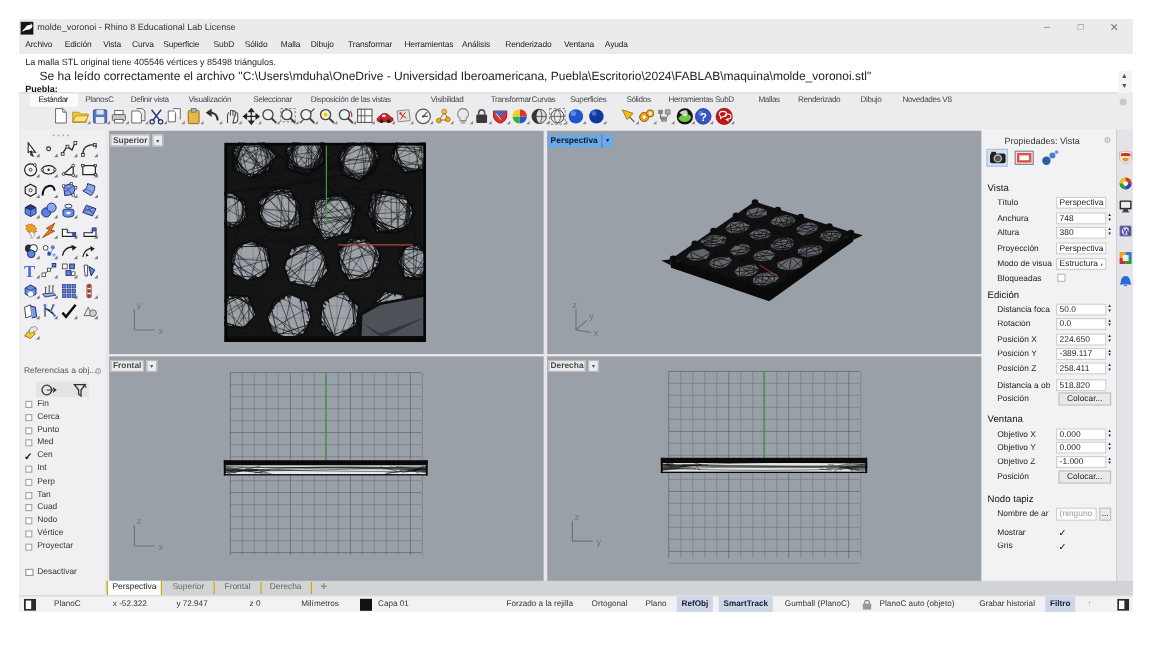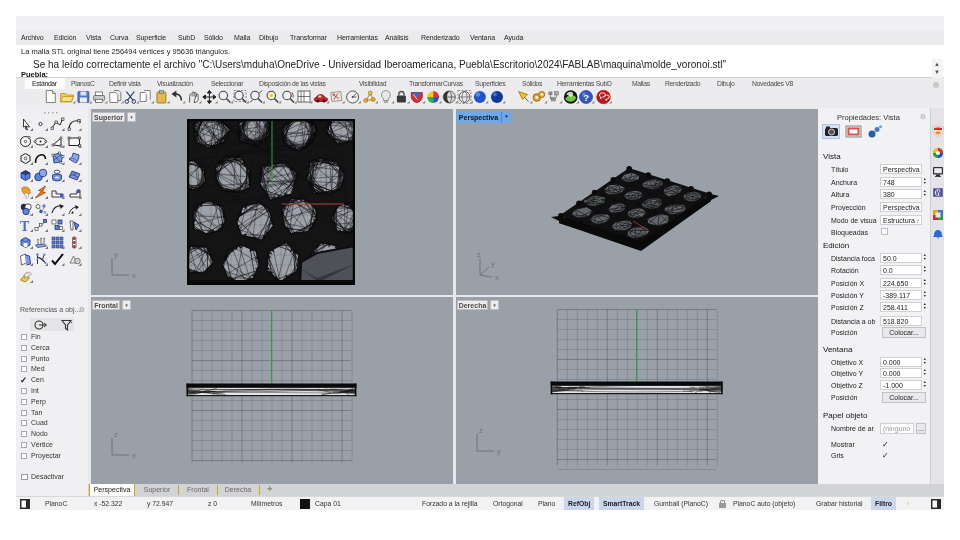--- a/index.html
+++ b/index.html
@@ -1,36 +1,47 @@
 <!DOCTYPE html>
 <html><head><meta charset="utf-8"><style>
 *{margin:0;padding:0;box-sizing:border-box}
 body{width:960px;height:540px;background:#fff;font-family:"Liberation Sans",sans-serif;overflow:hidden;position:relative}
 .abs{position:absolute}
 </style></head><body>
 <div class="abs" style="left:16px;top:16px;width:928px;height:494px;background:#f0f0f2">
+    <div class="abs" style="left:0;top:0;width:928px;height:15px;background:#ebebee">
+      <svg width="11" height="11" style="position:absolute;left:1px;top:1.5px">
+        <rect width="11" height="11" fill="#151515"></rect>
+        <path d="M1.5 8.5c0.5-2 2-2.5 3-4 0.8-1.2 2-1.8 3.5-1.5l1.5-1.5 0.5 2c0 1.5-1 2.5-2.5 3l-3 0.5z" fill="#fff"></path>
+        <circle cx="8.7" cy="2.3" r="0.7" fill="#888"></circle>
+      </svg>
+      <div class="abs" style="left:15px;top:2px;font-size:7.5px;color:#333">molde_voronoi - Rhino 8 Educational Lab License</div>
+      <div class="abs" style="left:850px;top:1px;width:13px;height:13px;color:#777;font-size:9px;text-align:center;line-height:11px">–</div>
+      <div class="abs" style="left:878px;top:1px;width:13px;height:13px;color:#777;font-size:8px;text-align:center;line-height:12px">□</div>
+      <div class="abs" style="left:906px;top:1px;width:13px;height:13px;color:#777;font-size:9px;text-align:center;line-height:12px">✕</div>
+    </div>
     <div class="abs" style="left:0;top:15px;width:928px;height:14px;background:#ebebee;font-size:7px;color:#222;letter-spacing:-0.1px;white-space:nowrap">
       <span class="abs" style="left:5px;top:3px">Archivo</span>
       <span class="abs" style="left:38px;top:3px">Edición</span>
       <span class="abs" style="left:70px;top:3px">Vista</span>
       <span class="abs" style="left:94px;top:3px">Curva</span>
       <span class="abs" style="left:120px;top:3px">Superficie</span>
       <span class="abs" style="left:162px;top:3px">SubD</span>
       <span class="abs" style="left:188px;top:3px">Sólido</span>
       <span class="abs" style="left:218px;top:3px">Malla</span>
       <span class="abs" style="left:243px;top:3px">Dibujo</span>
       <span class="abs" style="left:274px;top:3px">Transformar</span>
       <span class="abs" style="left:321px;top:3px">Herramientas</span>
       <span class="abs" style="left:369px;top:3px">Análisis</span>
       <span class="abs" style="left:405px;top:3px">Renderizado</span>
       <span class="abs" style="left:454px;top:3px">Ventana</span>
       <span class="abs" style="left:488px;top:3px">Ayuda</span>
     </div>
     <div class="abs" style="left:0;top:29px;width:928px;height:33px;background:#fff;border-bottom:1px solid #d0d0d0">
-      <div class="abs" style="left:5px;top:1.5px;font-size:7.5px;color:#222">La malla STL original tiene 256494 vértices y 95636 triángulos.</div>
+      <div class="abs" style="left:5px;top:1.5px;font-size:7.5px;color:#222">La malla STL original tiene 405546 vértices y 85498 triángulos.</div>
       <div class="abs" style="left:17px;top:13.5px;font-size:10px;color:#222">Se ha leído correctamente el archivo "C:\Users\mduha\OneDrive - Universidad Iberoamericana, Puebla\Escritorio\2024\FABLAB\maquina\molde_voronoi.stl"</div>
       <div class="abs" style="left:5px;top:24.5px;font-size:7.5px;font-weight:bold;color:#111">Puebla:</div>
       <div class="abs" style="left:916px;top:14px;width:11px;height:19px;background:#f4f4f4">
         <div class="abs" style="left:2px;top:2px;font-size:6px;color:#555">▲</div>
         <div class="abs" style="left:2px;top:10px;font-size:6px;color:#555">▼</div>
       </div>
     </div>
     <div class="abs" style="left:0;top:62px;width:928px;height:11px;background:#ececee;font-size:6.8px;color:#4a4a4a;letter-spacing:-0.3px">
       <div class="abs" style="left:9px;top:0;width:40px;height:11px;background:#fbfbfb"></div>
       <div class="abs" style="left:16px;top:1.5px;color:#222;white-space:nowrap">Estándar</div>
@@ -739,21 +750,21 @@
       <div class="abs" style="left:62px;top:248.5px;width:42px;height:10px;background:#fff;border:1px solid #d0d0d4;padding:1px 0 0 2px;white-space:nowrap;overflow:hidden">0.000</div>
       <div class="abs" style="left:105px;top:248.5px;font-size:3.6px;color:#222;line-height:4.2px">▲<br>▼</div>
       <div class="abs" style="left:13px;top:262px;width:62px;overflow:hidden;white-space:nowrap">Objetivo Y</div>
       <div class="abs" style="left:62px;top:260px;width:42px;height:10px;background:#fff;border:1px solid #d0d0d4;padding:1px 0 0 2px;white-space:nowrap;overflow:hidden">0.000</div>
       <div class="abs" style="left:105px;top:260px;font-size:3.6px;color:#222;line-height:4.2px">▲<br>▼</div>
       <div class="abs" style="left:13px;top:273.5px;width:62px;overflow:hidden;white-space:nowrap">Objetivo Z</div>
       <div class="abs" style="left:62px;top:271.5px;width:42px;height:10px;background:#fff;border:1px solid #d0d0d4;padding:1px 0 0 2px;white-space:nowrap;overflow:hidden">-1.000</div>
       <div class="abs" style="left:105px;top:271.5px;font-size:3.6px;color:#222;line-height:4.2px">▲<br>▼</div>
       <div class="abs" style="left:13px;top:285.5px;width:62px;overflow:hidden;white-space:nowrap">Posición</div>
       <div class="abs" style="left:64px;top:283.5px;width:44px;height:11px;background:#e9e9ec;border:1px solid #c0c0c6;text-align:center;line-height:10px">Colocar...</div>
-      <div class="abs" style="left:5px;top:302.5px;font-size:8px;color:#111">Papel objeto</div>
+      <div class="abs" style="left:5px;top:302.5px;font-size:8px;color:#111">Nodo tapiz</div>
       <div class="abs" style="left:13px;top:317px;width:62px;overflow:hidden;white-space:nowrap">Nombre de ar</div>
       <div class="abs" style="left:62px;top:315px;width:34px;height:11px;background:#fff;border:1px solid #d0d0d4;color:#999;padding:1px 0 0 2px">(ninguno</div>
       <div class="abs" style="left:98px;top:315px;width:10px;height:11px;background:#e9e9ec;border:1px solid #c0c0c6;text-align:center;line-height:9px">...</div>
       <div class="abs" style="left:13px;top:332.5px;width:62px;overflow:hidden;white-space:nowrap">Mostrar</div>
       <div class="abs" style="left:64px;top:331.5px;font-size:8px;color:#111">✓</div>
       <div class="abs" style="left:13px;top:343.5px;width:62px;overflow:hidden;white-space:nowrap">Gris</div>
       <div class="abs" style="left:64px;top:342.5px;font-size:8px;color:#111">✓</div>
     </div>
     <div class="abs" style="left:914px;top:92px;width:14px;height:376px;background:#e4e4e8;border-left:1px solid #d0d0d4">
       <svg width="14" height="140" style="position:absolute;left:0;top:16px">

